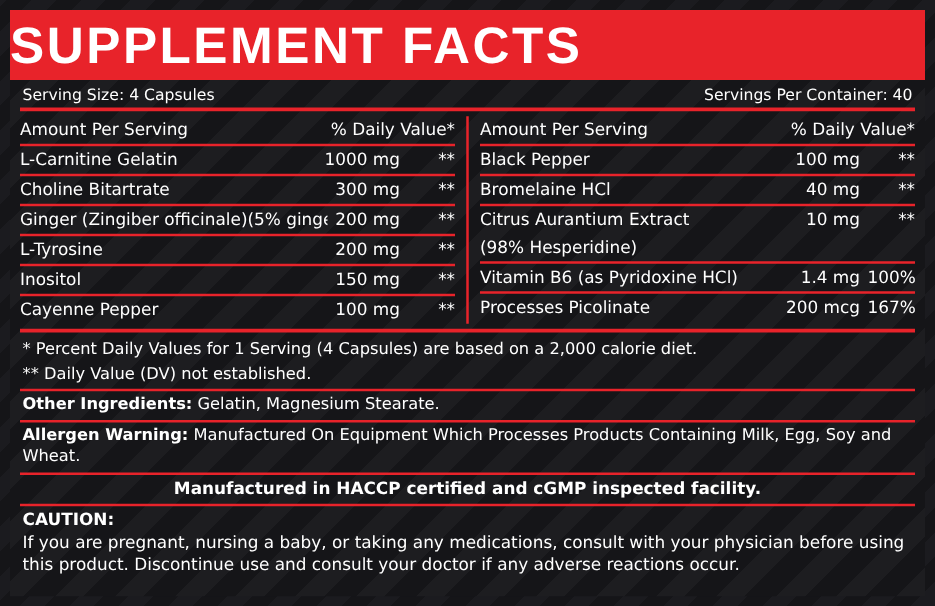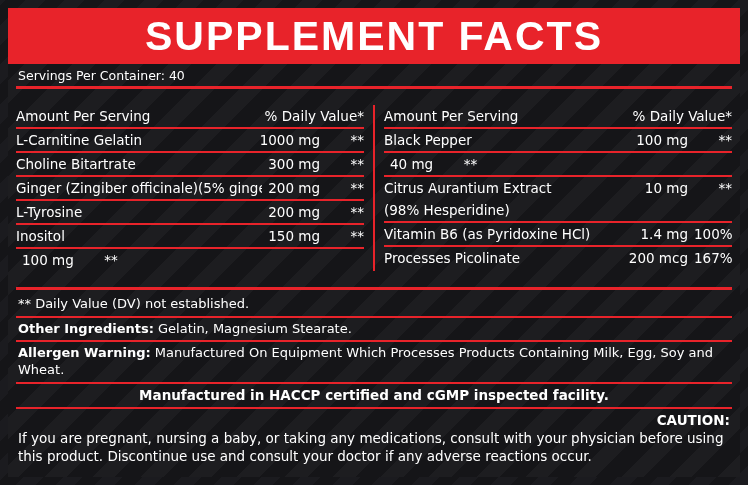--- a/index.html
+++ b/index.html
@@ -41,21 +41,21 @@
       ),
       #151518;
     box-sizing: border-box;
     padding: 0;
   }
   .title-bar {
     background: #e8232a;
     height: 56px;
     display: flex;
     align-items: center;
-    justify-content: center;
+    justify-content: flex-start;
     margin: 0 0 0 0;
   }
   .title-bar .title {
     font-family: "Liberation Sans", sans-serif;
     font-weight: bold;
     font-size: 41px;
     letter-spacing: 2.0px;
     color: #ffffff;
     line-height: 1;
     white-space: nowrap;
@@ -73,21 +73,21 @@
     background: #e8232a;
     margin: 0 8px;
   }
   .rule-red-thin {
     height: 2px;
     background: #e8232a;
     margin: 0 8px;
   }
   .facts {
     display: flex;
-    margin: 16px 8px;
+    margin: 4px 8px;
     position: relative;
   }
   .facts:after {
     content: "";
     position: absolute;
     left: 50%;
     top: 0;
     bottom: 0;
     width: 2px;
     background: #e8232a;
@@ -150,39 +150,39 @@
   .manu {
     padding: 3px 10px 4px 10px;
     font-size: 13.5px;
     font-weight: bold;
     text-align: center;
   }
   .caution-lbl {
     padding: 3px 10px 0 10px;
     font-size: 13.5px;
     font-weight: bold;
-    text-align: right;
   }
   .caution-txt {
     padding: 1px 10px 6px 10px;
     font-size: 13.5px;
     line-height: 1.35;
   }
 </style>
 </head>
 <body>
 
 <div class="panel">
   <div class="inner">
 
     <div class="title-bar">
       <div class="title">SUPPLEMENT FACTS</div>
     </div>
 
     <div class="serving-row">
+      <div>Serving Size: 4 Capsules</div>
       <div>Servings Per Container: 40</div>
     </div>
 
     <div class="rule-red"></div>
 
     <div class="facts">
 
       <div class="col left">
         <div class="hdr">
           <span class="h-name">Amount Per Serving</span>
@@ -208,37 +208,39 @@
           <span class="r-name">L-Tyrosine</span>
           <span class="r-amt">200 mg</span>
           <span class="r-dv">**</span>
         </div>
         <div class="row">
           <span class="r-name">Inositol</span>
           <span class="r-amt">150 mg</span>
           <span class="r-dv">**</span>
         </div>
         <div class="row">
+          <span class="r-name">Cayenne Pepper</span>
           <span class="r-amt">100 mg</span>
           <span class="r-dv">**</span>
         </div>
       </div>
 
       <div class="col right">
         <div class="hdr">
           <span class="h-name">Amount Per Serving</span>
           <span class="h-dv">% Daily Value*</span>
         </div>
 
         <div class="row">
           <span class="r-name">Black Pepper</span>
           <span class="r-amt">100 mg</span>
           <span class="r-dv">**</span>
         </div>
         <div class="row">
+          <span class="r-name">Bromelaine HCl</span>
           <span class="r-amt">40 mg</span>
           <span class="r-dv">**</span>
         </div>
         <div class="row">
           <span class="r-name">Citrus Aurantium Extract</span>
           <span class="r-amt">10 mg</span>
           <span class="r-dv">**</span>
         </div>
         <div class="row cont">
           <span class="r-name">(98% Hesperidine)</span>
@@ -255,20 +257,21 @@
           <span class="r-amt">200 mcg</span>
           <span class="r-dv">167%</span>
         </div>
       </div>
 
     </div>
 
     <div class="rule-red"></div>
 
     <div class="footnotes">
+      <div>* Percent Daily Values for 1 Serving (4 Capsules) are based on a 2,000 calorie diet.</div>
       <div>** Daily Value (DV) not established.</div>
     </div>
 
     <div class="rule-red-thin"></div>
 
     <div class="block">
       <span class="lbl">Other Ingredients:</span><span> Gelatin, Magnesium Stearate.</span>
     </div>
 
     <div class="rule-red-thin"></div>

